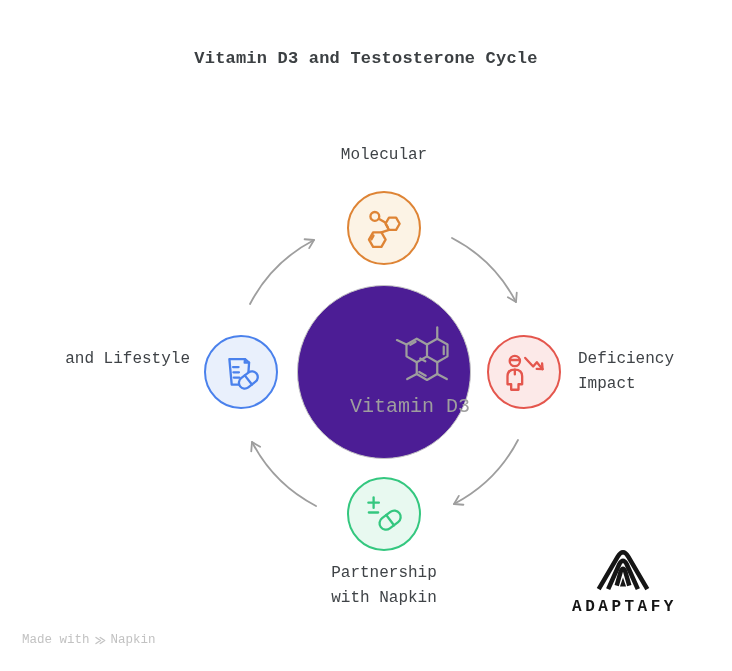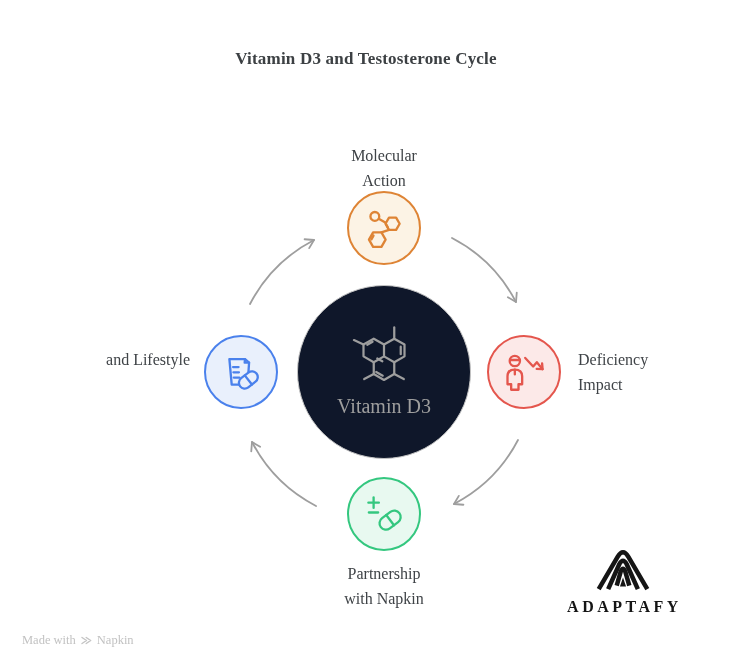--- a/index.html
+++ b/index.html
@@ -1,28 +1,28 @@
 <!DOCTYPE html>
 <html><head>
 <meta charset="utf-8">
 <style>
   html,body { margin:0; padding:0; background:#ffffff; }
   .canvas {
     position:relative; width:732px; height:671px; background:#ffffff;
-    font-family:Liberation Serif, serif; overflow:hidden;
+    font-family:Liberation Mono, monospace; overflow:hidden;
   }
   .title {
     position:absolute; top:49px; left:0; width:732px; text-align:center;
     font-size:17px; font-weight:700; color:#3C4043; letter-spacing:.2px;
   }
   .arrows { position:absolute; left:0; top:0; pointer-events:none; }
   .center-circle {
     position:absolute; left:297px; top:285px; width:174px; height:174px;
-    box-sizing:border-box; border:1.5px solid #C4C4C4; background:#0f172a;
-    border-radius:50%; display:flex; flex-direction:column; align-items:center;
+    box-sizing:border-box; border:1.5px solid #C4C4C4; background:#4c1d95;
+    border-radius:50%; display:flex; flex-direction:column; align-items:flex-end;
     justify-content:center; padding-bottom:6px; color:#9E9E9E;
   }
   .center-label { margin-top:8px; font-size:20px; color:#9E9E9E; }
   .node {
     position:absolute; width:74px; height:74px; box-sizing:border-box;
     border-radius:50%; border:2px solid; display:flex; align-items:center;
     justify-content:center;
   }
   .node-top    { left:347px; top:191px; border-color:#DE8435; background:#FCF3E5; color:#DE8435; }
   .node-right  { left:487px; top:335px; border-color:#E4564D; background:#FCE9E8; color:#E4564D; }
@@ -128,21 +128,20 @@
       <path d="M12.1,22.6 L16.6,22.6"></path>
       <g transform="rotate(-38 24 24.5)">
         <rect x="15.5" y="19.75" width="17" height="9.5" rx="4.75" fill="#E9F0FC"></rect>
         <line x1="24" y1="19.75" x2="24" y2="29.25"></line>
       </g>
     </svg>
   </div>
 
   <div class="label label-top">
     <div>Molecular</div>
-    <div>Action</div>
   </div>
   <div class="label label-right">
     <div>Deficiency</div>
     <div>Impact</div>
   </div>
   <div class="label label-bottom">
     <div>Partnership</div>
     <div>with Napkin</div>
   </div>
   <div class="label label-left">

